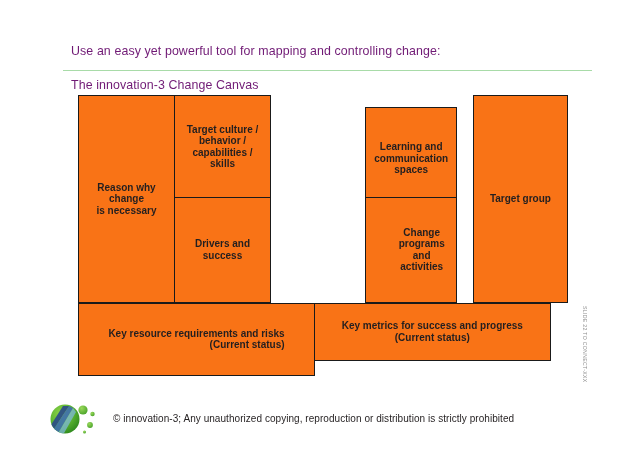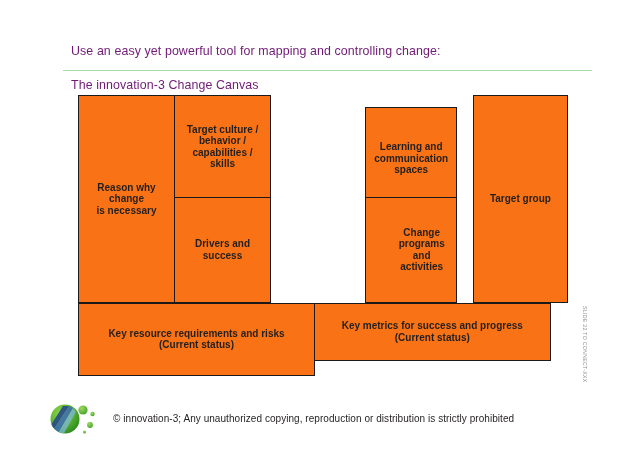--- a/index.html
+++ b/index.html
@@ -74,21 +74,21 @@
   .cell-drivers  { left: 96px;  top: 101.6px; width: 97px; height: 106.4px; }
   
   .cell-value    { left: 191.6px; top: 0px; width: 97px;  height: 208px; }
   
   .cell-learning { left: 287.2px; top: 12px; width: 92px;  height: 103px; }
   .cell-programs { left: 287.2px; top: 101.6px; width: 92px; height: 106.4px; padding-left: 25px; }
   
   .cell-target   { left: 377.8px; top: 0px; width: 95.2px; height: 208px; margin-left: 17px; }
 
   
-  .cell-resource { left: 0px;     top: 207.5px; width: 237px;   height: 73.5px; }
+  .cell-resource { left: 0px;     top: 207.5px; width: 237px;   height: 73.5px; text-align: right; }
   .cell-metrics  { left: 235.6px; top: 207.5px; width: 237.4px; height: 58px; }
 
   
   .footer {
     position: absolute;
     left: 46px;
     top: 396px;
     width: 520px;
     height: 44px;
   }

